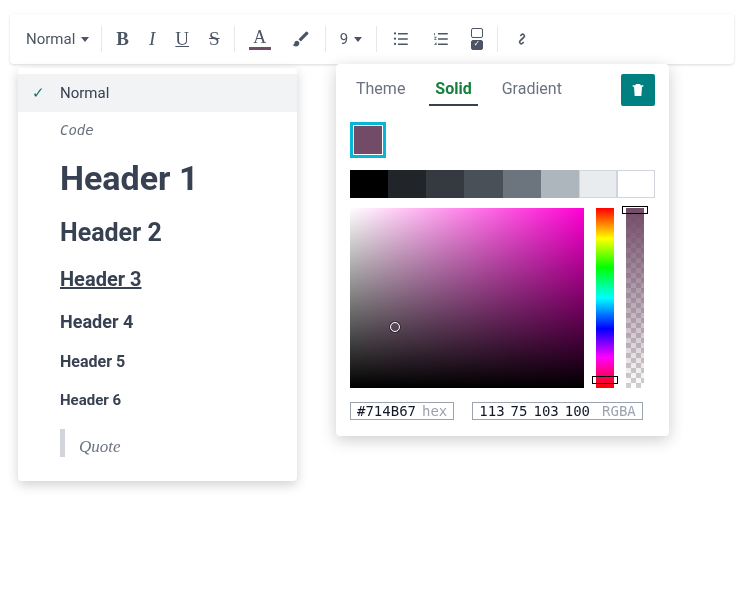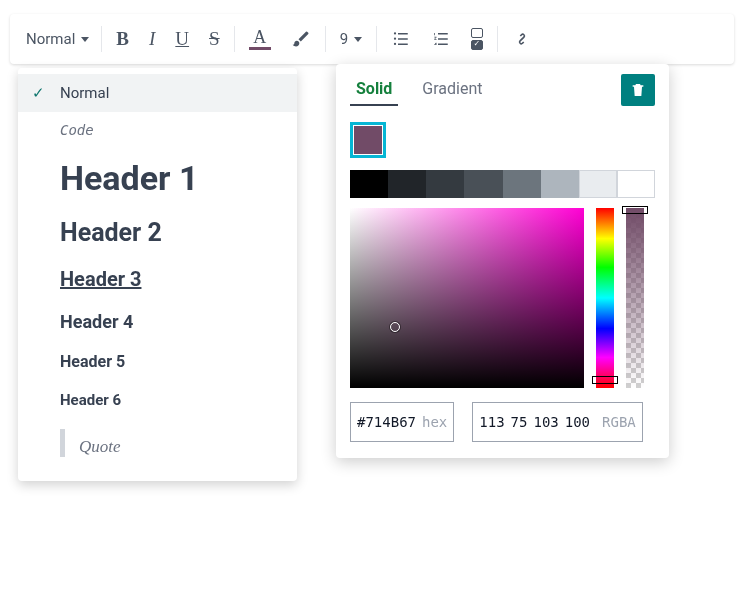--- a/index.html
+++ b/index.html
@@ -57,21 +57,21 @@
 .picker-area { display: flex; margin-top: 10px; gap: 12px; }
 .gradient-sq { width: 234px; height: 180px; position: relative; background: linear-gradient(to bottom, rgba(0,0,0,0) 0%, #000 100%), linear-gradient(to right, #fff 0%, #ff00d4 100%); cursor: crosshair; }
 .grad-cursor { position: absolute; width: 10px; height: 10px; border: 1.5px solid #fff; border-radius: 50%; box-shadow: 0 0 0 1px rgba(0,0,0,0.4); left: 40px; top: 114px; }
 .hue-bar { width: 18px; height: 180px; background: linear-gradient(to bottom, #f00 0%, #ff0 17%, #0f0 33%, #0ff 50%, #00f 67%, #f0f 83%, #f00 100%); position: relative; cursor: pointer; }
 .hue-thumb { position: absolute; left: -4px; width: 26px; height: 8px; border: 1.8px solid #000; background: transparent; bottom: 4px; }
 .alpha-bar { width: 18px; height: 180px; position: relative; cursor: pointer; background-image: linear-gradient(45deg,#d0d0d0 25%,transparent 25%),linear-gradient(-45deg,#d0d0d0 25%,transparent 25%),linear-gradient(45deg,transparent 75%,#d0d0d0 75%),linear-gradient(-45deg,transparent 75%,#d0d0d0 75%); background-size: 10px 10px; background-position: 0 0,0 5px,5px -5px,-5px 0; }
 .alpha-over { position: absolute; inset: 0; background: linear-gradient(to bottom, #714B67 0%, rgba(113,75,103,0) 100%); }
 .alpha-thumb { position: absolute; left: -4px; width: 26px; height: 8px; border: 1.8px solid #000; top: -2px; }
 
 .input-row { display: flex; margin-top: 14px; gap: 18px; }
-.txt-group { display: flex; align-items: center; border: 1px solid #9ca3af; height: 40px; padding: 0 6px; font-family: ui-monospace, Menlo, monospace; font-size: 14px; }
+.txt-group { display: flex; align-items: center; border: 1px solid #9ca3af; height: 18px; padding: 0 6px; font-family: ui-monospace, Menlo, monospace; font-size: 14px; }
 .hex-val { color: #111827; }
 .unit { color: #9ca3af; margin-left: 6px; }
 .rgba-group .n { margin-right: 6px; color: #111827; }
 .rgba-group .n:last-of-type { margin-right: 0; }
 
 svg { display: block; }
 </style>
 </head>
 <body>
 
@@ -162,20 +162,21 @@
   <div class="dd-item">
     <div class="dd-quote-wrap">
       <div class="quote-bar"></div>
       <span class="dd-quote">Quote</span>
     </div>
   </div>
 </div>
 
 <div class="color-panel">
   <div class="cp-tabs">
+    <div class="cp-tab">Theme</div>
     <div class="cp-tab active">Solid</div>
     <div class="cp-tab">Gradient</div>
     <div class="cp-trash">
       <svg width="16" height="18" viewBox="0 0 24 24">
           <path fill="#fff" d="M6 7h12l-1 14H7L6 7zm3-4h6l1 2h4v2H4V5h4l1-2z"></path>
         </svg>
     </div>
   </div>
   <div class="cp-body">
     <div class="chip-row">

